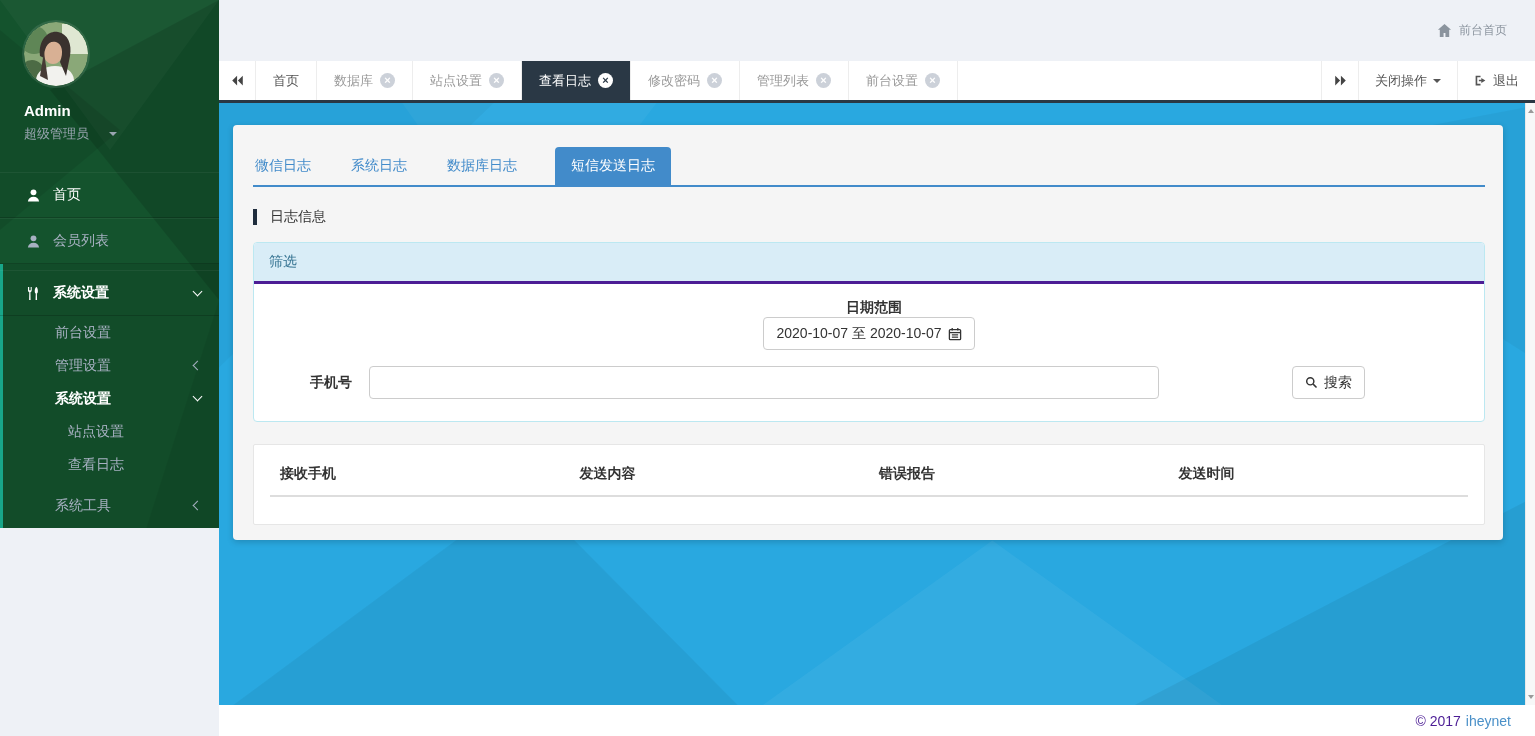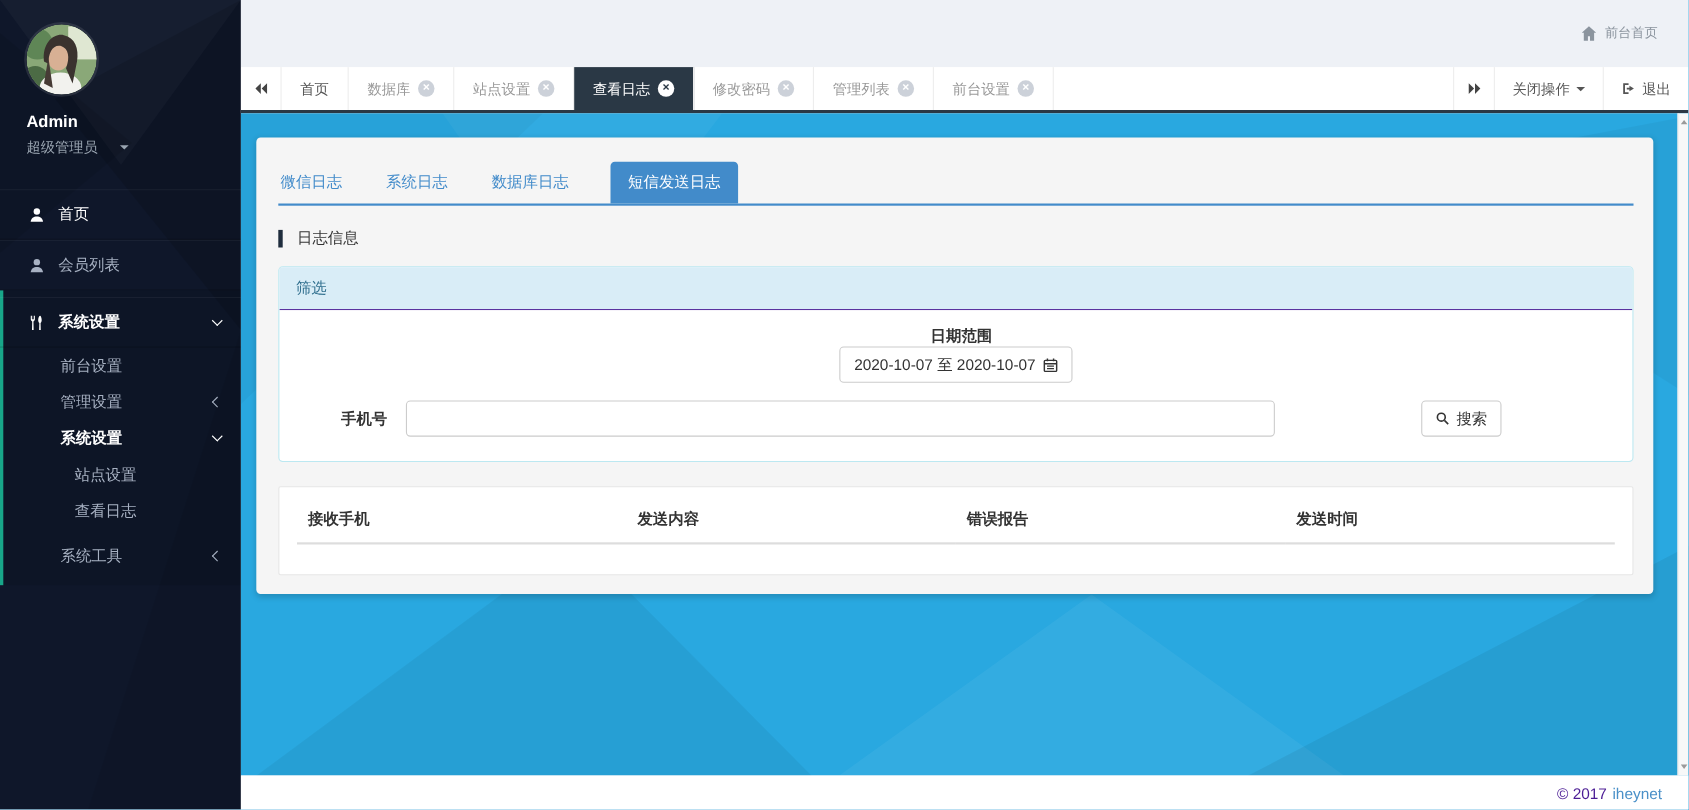--- a/index.html
+++ b/index.html
@@ -1,22 +1,22 @@
 <!DOCTYPE html>
 <html><head>
 <meta charset="utf-8">
 <style>
   * { margin:0; padding:0; box-sizing:border-box; }
   html,body { width:1535px; height:736px; overflow:hidden;
     font-family:"Liberation Sans","DejaVu Sans",sans-serif; }
   body { position:relative; background:#eef1f6; }
 
   
-  .sidebar { position:absolute; left:0; top:0; width:219px; height:736px;
-    background:#0f172a; overflow:hidden; }
+  .sidebar { position:absolute; left:0; top:0; width:219px; height:528px;
+    background:#14532d; overflow:hidden; }
   .sidebar svg.pattern { position:absolute; inset:0; }
   .profile { position:absolute; top:0; left:0; right:0; padding:22px 0 0 24px; }
   .avatar { width:64px; height:64px; border-radius:50%; overflow:hidden; display:block;
     box-shadow:0 0 0 2px rgba(255,255,255,0.1); }
   .uname { margin-top:16px; color:#ffffff; font-weight:bold; font-size:15px; }
   .urole { margin-top:6px; color:#9aa5b1; font-size:13px; display:flex; align-items:center; gap:20px; }
   .caret-down { width:0; height:0; border-left:4px solid transparent; border-right:4px solid transparent;
     border-top:4px solid #9aa5b1; display:inline-block; }
 
   .side-menu { position:absolute; top:172px; left:0; right:0; }
@@ -83,21 +83,21 @@
     border-bottom:2px solid #428bca; }
   .log-link { font-size:14px; color:#428bca; margin-right:36px; padding:10px 2px; cursor:pointer; }
   .log-link.active { background:#428bca; color:#ffffff; padding:10px 16px; margin-right:0;
     border-radius:4px 4px 0 0; }
 
   .section-title { margin-top:21px; display:flex; align-items:center; font-size:14px; color:#333; }
   .section-title::before { content:""; width:4px; height:16px; background:#1f2d3d; margin-right:13px; }
 
   .filter-panel { margin-top:16px; border:1px solid #bce8f1; border-radius:4px; background:#ffffff; }
   .filter-head { background:#d9edf7; color:#31708f; font-size:14px; padding:10px 15px;
-    border-bottom:1px solid #4c1d95; border-radius:3px 3px 0 0; }
+    border-bottom:3px solid #4c1d95; border-radius:3px 3px 0 0; }
   .filter-body { padding:15px 15px 22px; }
   .form-row { display:flex; align-items:center; margin-top:16px; }
   .form-row:first-child { margin-top:0;flex-direction:column; }
   .form-label { width:100px; text-align:right; padding-right:17px; font-size:14px; color:#333;
     font-weight:bold; flex:0 0 auto; }
   .date-box { width:212px; height:33px; border:1px solid #ccc; border-radius:4px; background:#fff;
     display:flex; align-items:center; justify-content:center; gap:6px; font-size:14px; color:#333;
     cursor:pointer; }
   .date-box svg { width:14px; height:14px; }
   .phone-input { width:790px; height:33px; border:1px solid #ccc; border-radius:4px;

